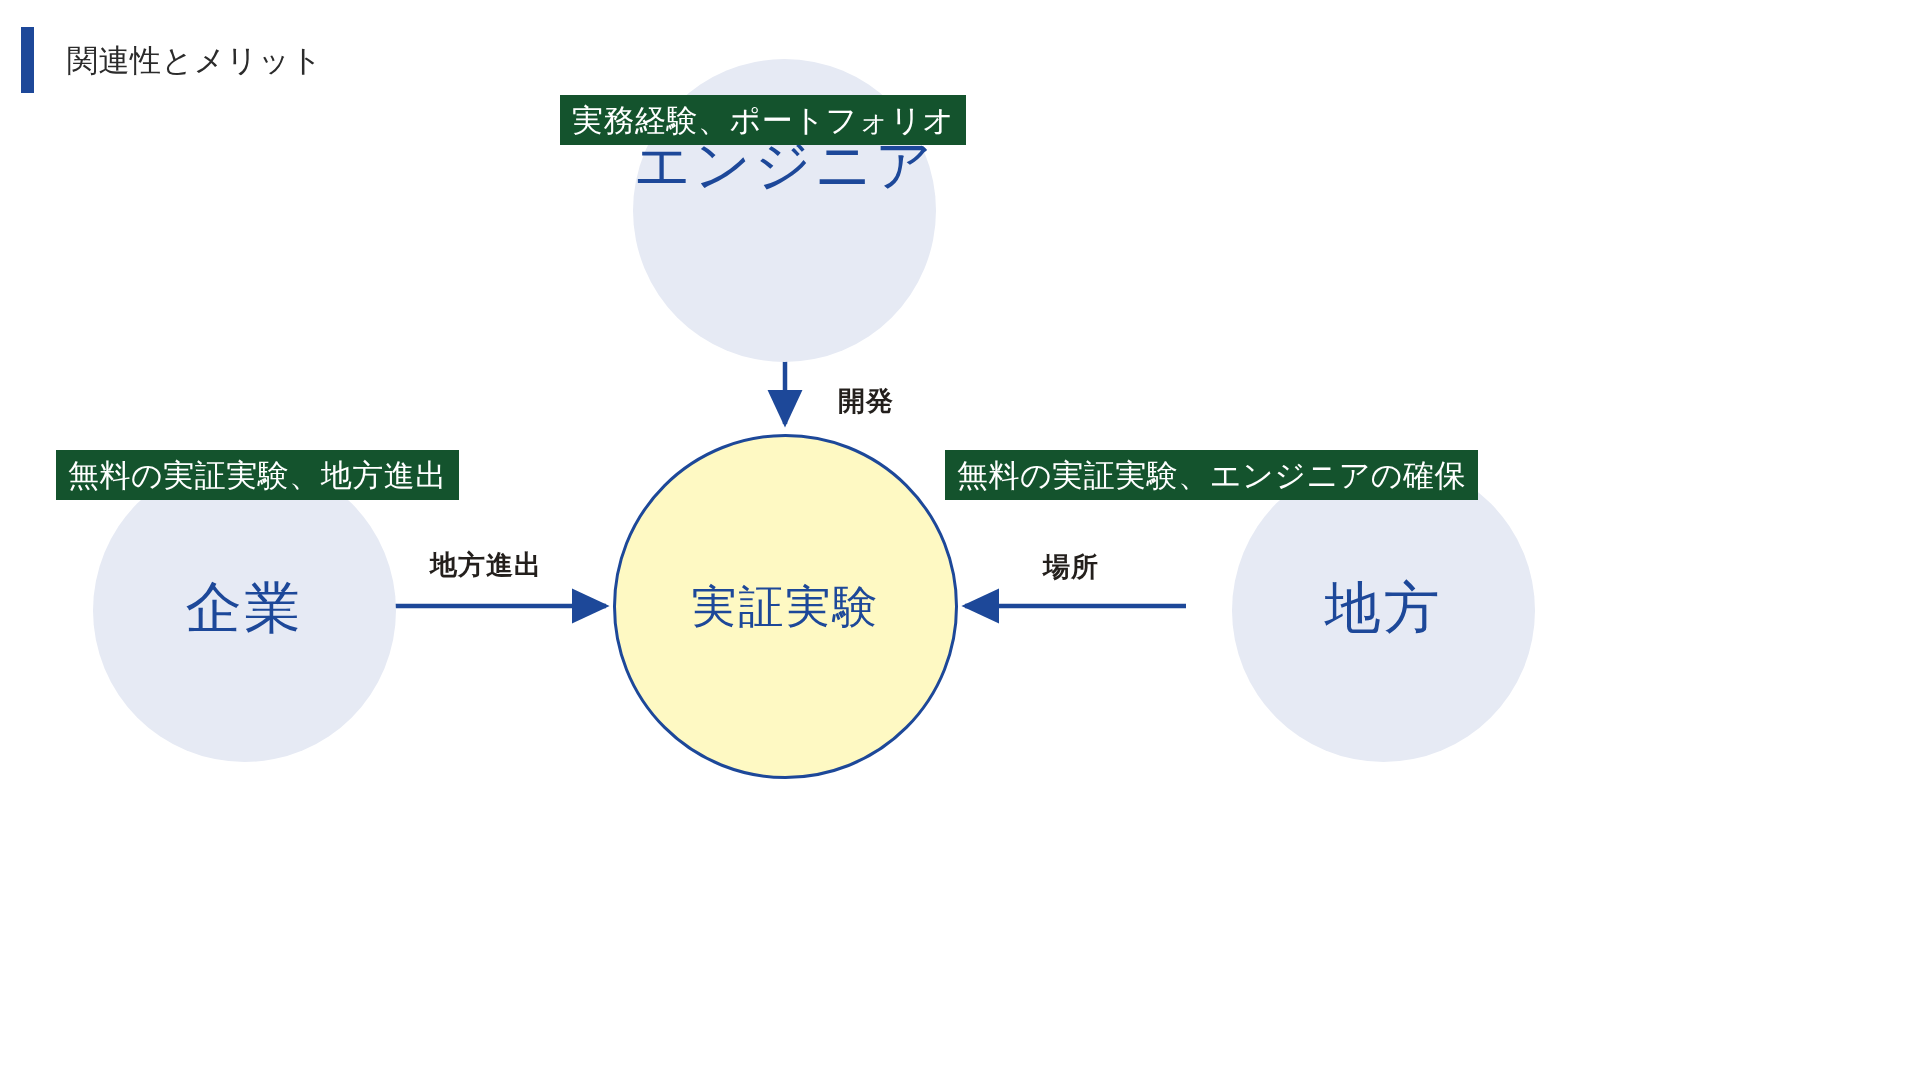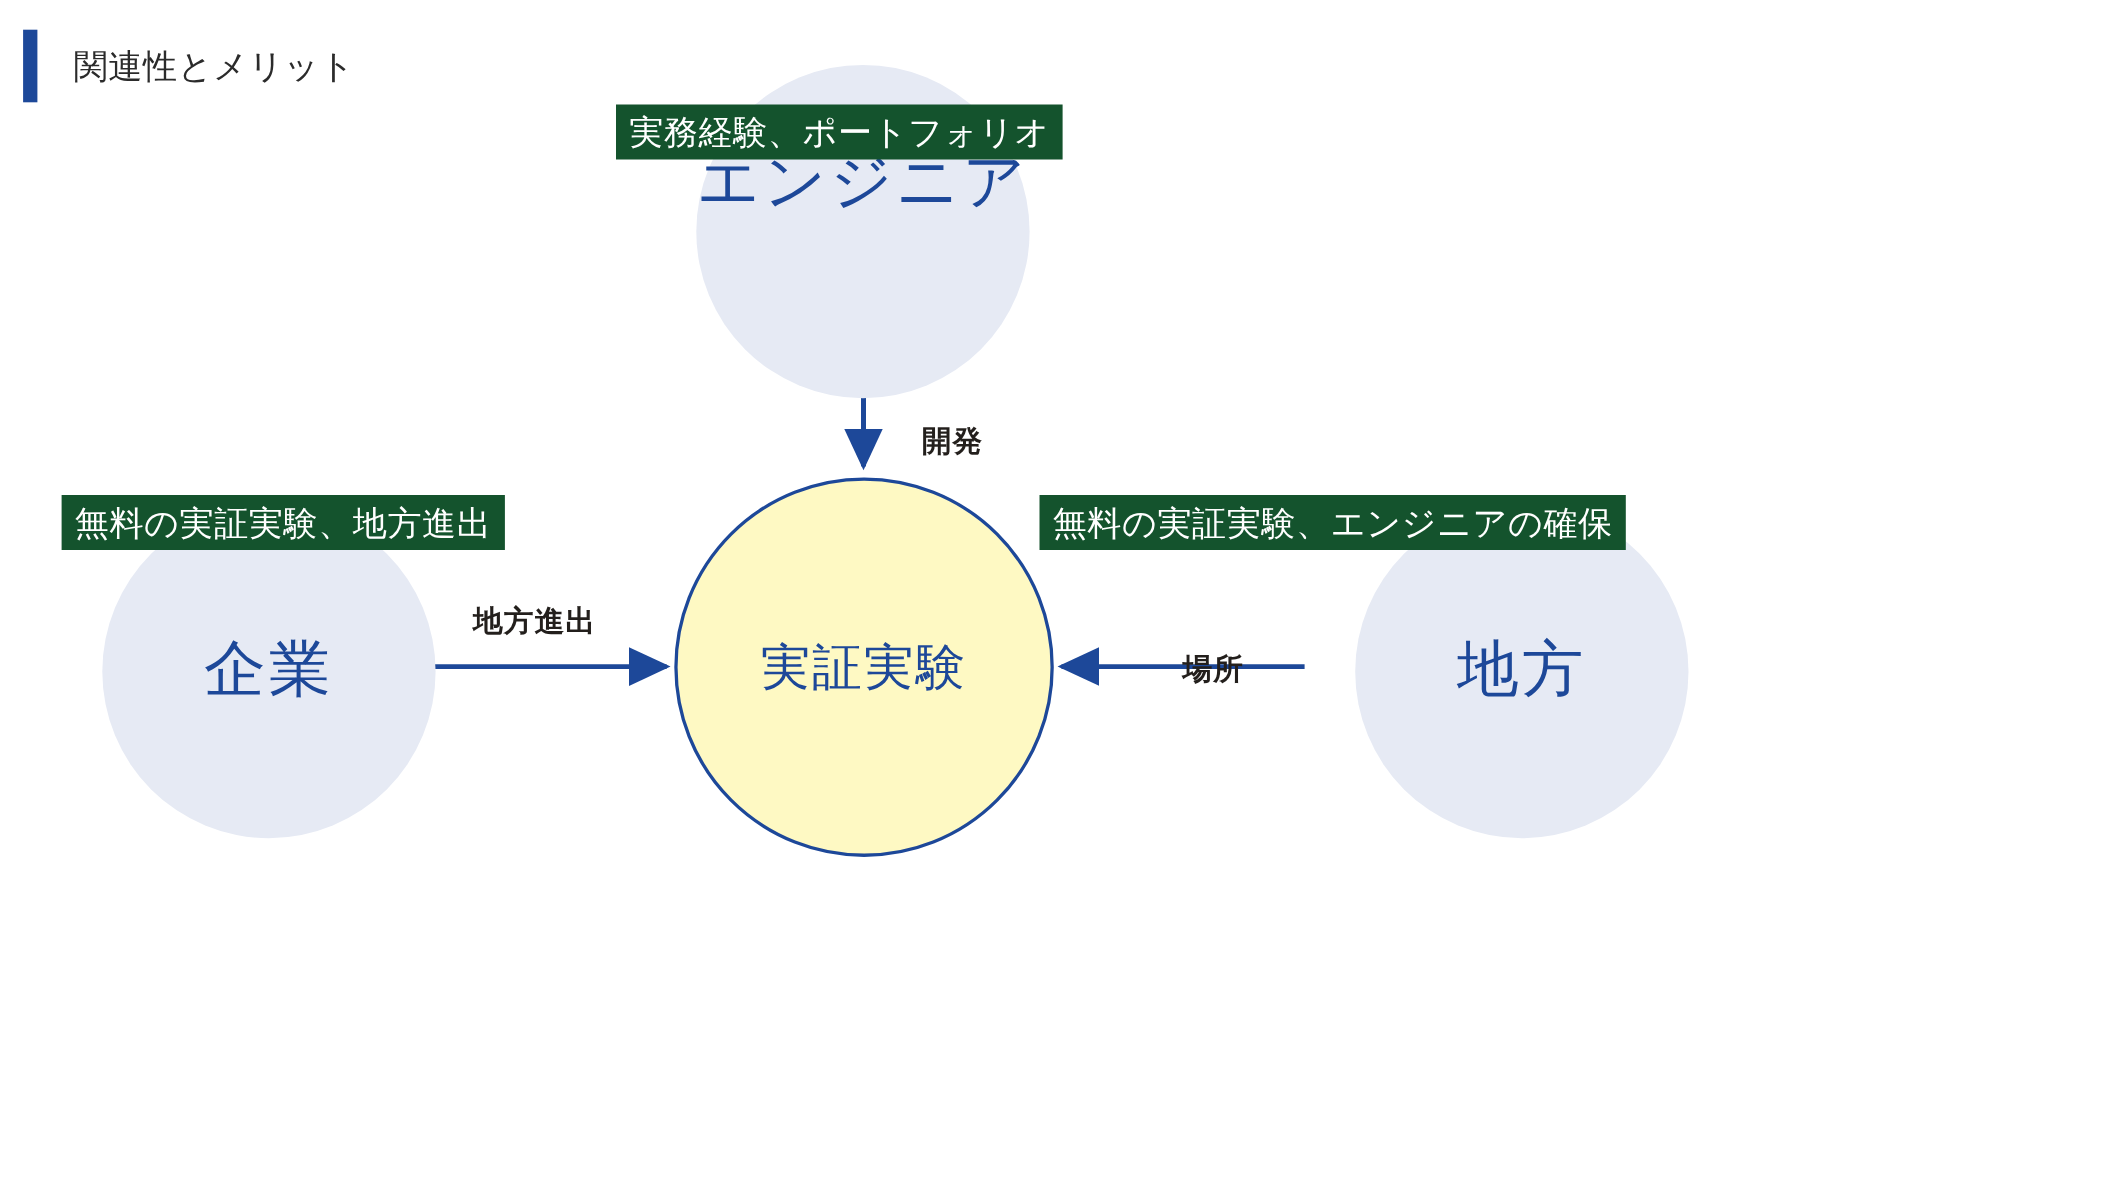--- a/index.html
+++ b/index.html
@@ -145,21 +145,21 @@
   .arrow-label {
     position: absolute;
     font-size: 27px;
     font-weight: bold;
     color: #231f1c;
     white-space: nowrap;
     letter-spacing: 1px;
   }
   #label-develop { left: 822px; top: 383px; margin-left: 16px; }
   #label-resource { left: 430px; top: 547px; }
-  #label-place    { left: 1075px; top: 549px; margin-top: 41px; }
+  #label-place    { left: 1043px; top: 549px; }
 
   
   #arrows {
     position: absolute;
     left: 0; top: 0;
     width: 1920px;
     height: 1080px;
     pointer-events: none;
   }
 </style>

